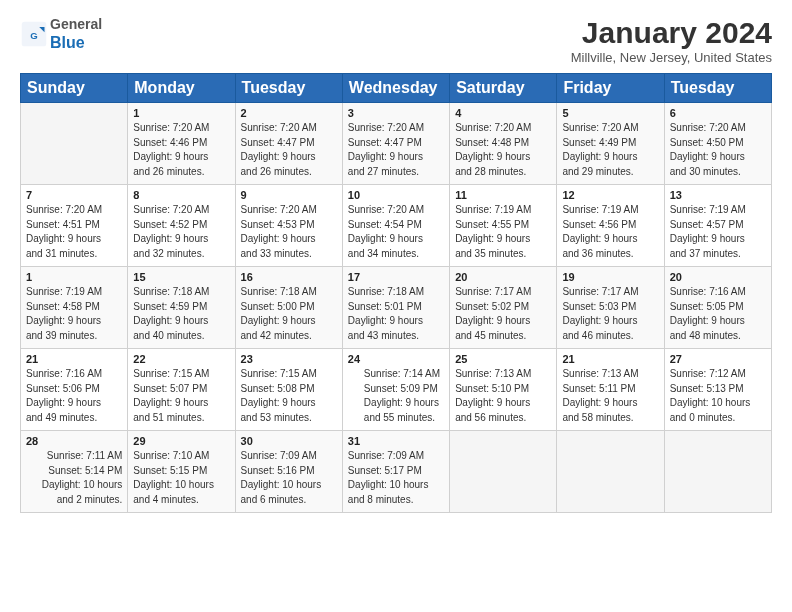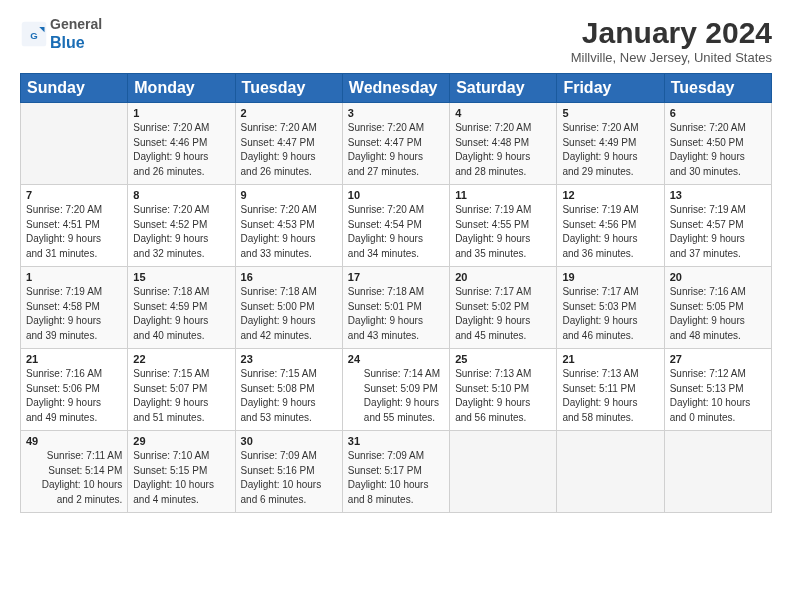--- a/index.html
+++ b/index.html
@@ -316,21 +316,21 @@
           <td>
             <span class="day-num">27</span>
             <div class="day-info" style="white-space: pre-line;">Sunrise: 7:12 AM
 Sunset: 5:13 PM
 Daylight: 10 hours
 and 0 minutes.</div>
           </td>
         </tr>
         <tr>
           <td>
-            <span class="day-num">49</span>
+            <span class="day-num">28</span>
             <div class="day-info" style="white-space: pre-line; text-align: right;">Sunrise: 7:11 AM
 Sunset: 5:14 PM
 Daylight: 10 hours
 and 2 minutes.</div>
           </td>
           <td>
             <span class="day-num">29</span>
             <div class="day-info" style="white-space: pre-line;">Sunrise: 7:10 AM
 Sunset: 5:15 PM
 Daylight: 10 hours

